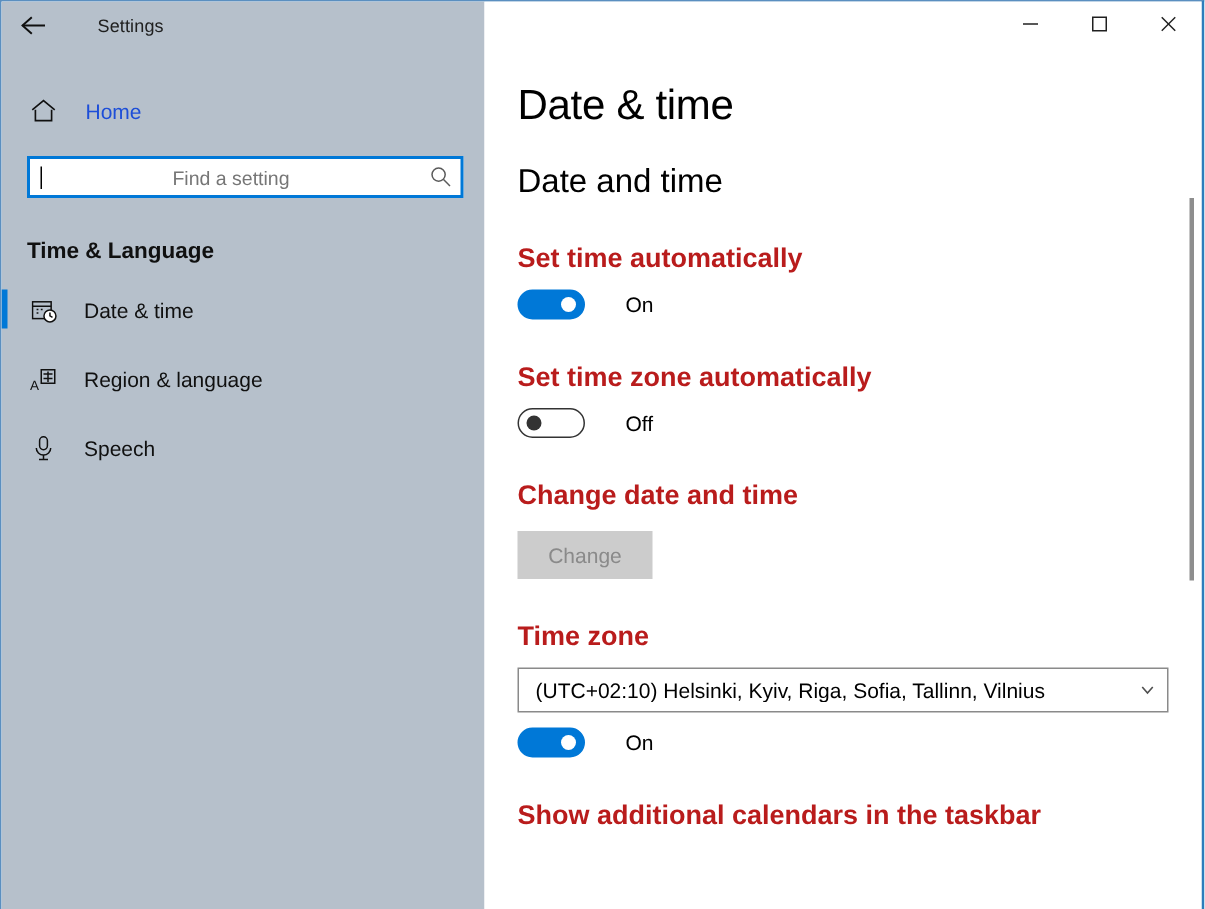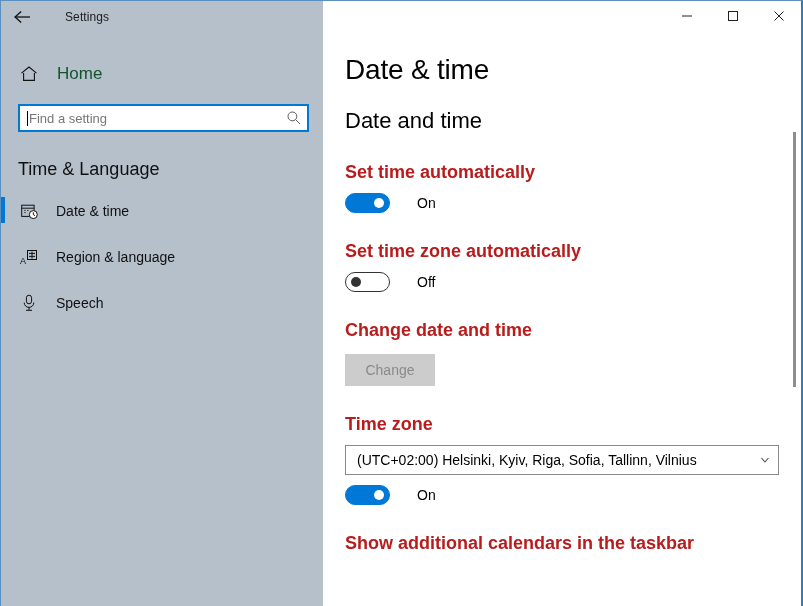--- a/index.html
+++ b/index.html
@@ -89,22 +89,22 @@
     margin-top: 25px;
     padding-left: 17px;
   }
   .home-icon {
     width: 22px;
     display: flex;
     justify-content: center;
     align-items: center;
   }
   .home-label {
-    font-size: 17px;
-    color: #14532d;
+    font-size: 14px;
+    color: #1d4ed8;
     margin-left: 17px;
   }
 
   
   .search-wrap {
     margin: 13px 14px 0 17px;
     height: 28px;
     background: #ffffff;
     border: 2px solid #0078d7;
     display: flex;
@@ -119,32 +119,33 @@
   }
   .search-input {
     flex: 1;
     border: none;
     outline: none;
     font-family: "Liberation Sans", sans-serif;
     font-size: 13px;
     color: #333;
     background: transparent;
     padding: 0 2px 0 1px;
+    text-align: center;
   }
   .search-input::placeholder { color: #767676; opacity: 1; }
   .search-icon {
     width: 26px;
     display: flex;
     align-items: center;
     justify-content: center;
   }
 
   .section-title {
-    font-size: 18px;
-    font-weight: normal;
+    font-size: 15px;
+    font-weight: bold;
     color: #101010;
     padding-left: 17px;
     margin-top: 27px;
   }
 
   .nav-item {
     position: relative;
     display: flex;
     align-items: center;
     height: 30px;
@@ -431,21 +432,21 @@
       <span class="toggle-state">Off</span>
     </div>
 
     
     <div class="field-label">Change date and time</div>
     <button class="change-btn" disabled="">Change</button>
 
     
     <div class="field-label">Time zone</div>
     <div class="tz-select">
-      <span class="tz-value">(UTC+02:00) Helsinki, Kyiv, Riga, Sofia, Tallinn, Vilnius</span>
+      <span class="tz-value">(UTC+02:10) Helsinki, Kyiv, Riga, Sofia, Tallinn, Vilnius</span>
       <span class="tz-chevron">
         <svg width="12" height="12" viewBox="0 0 12 12">
           <path d="M2.5 4 L6 8 L9.5 4" fill="none" stroke="#505050" stroke-width="1.1"></path>
         </svg>
       </span>
     </div>
 
     
     <div class="toggle-row">
       <div class="toggle on">

